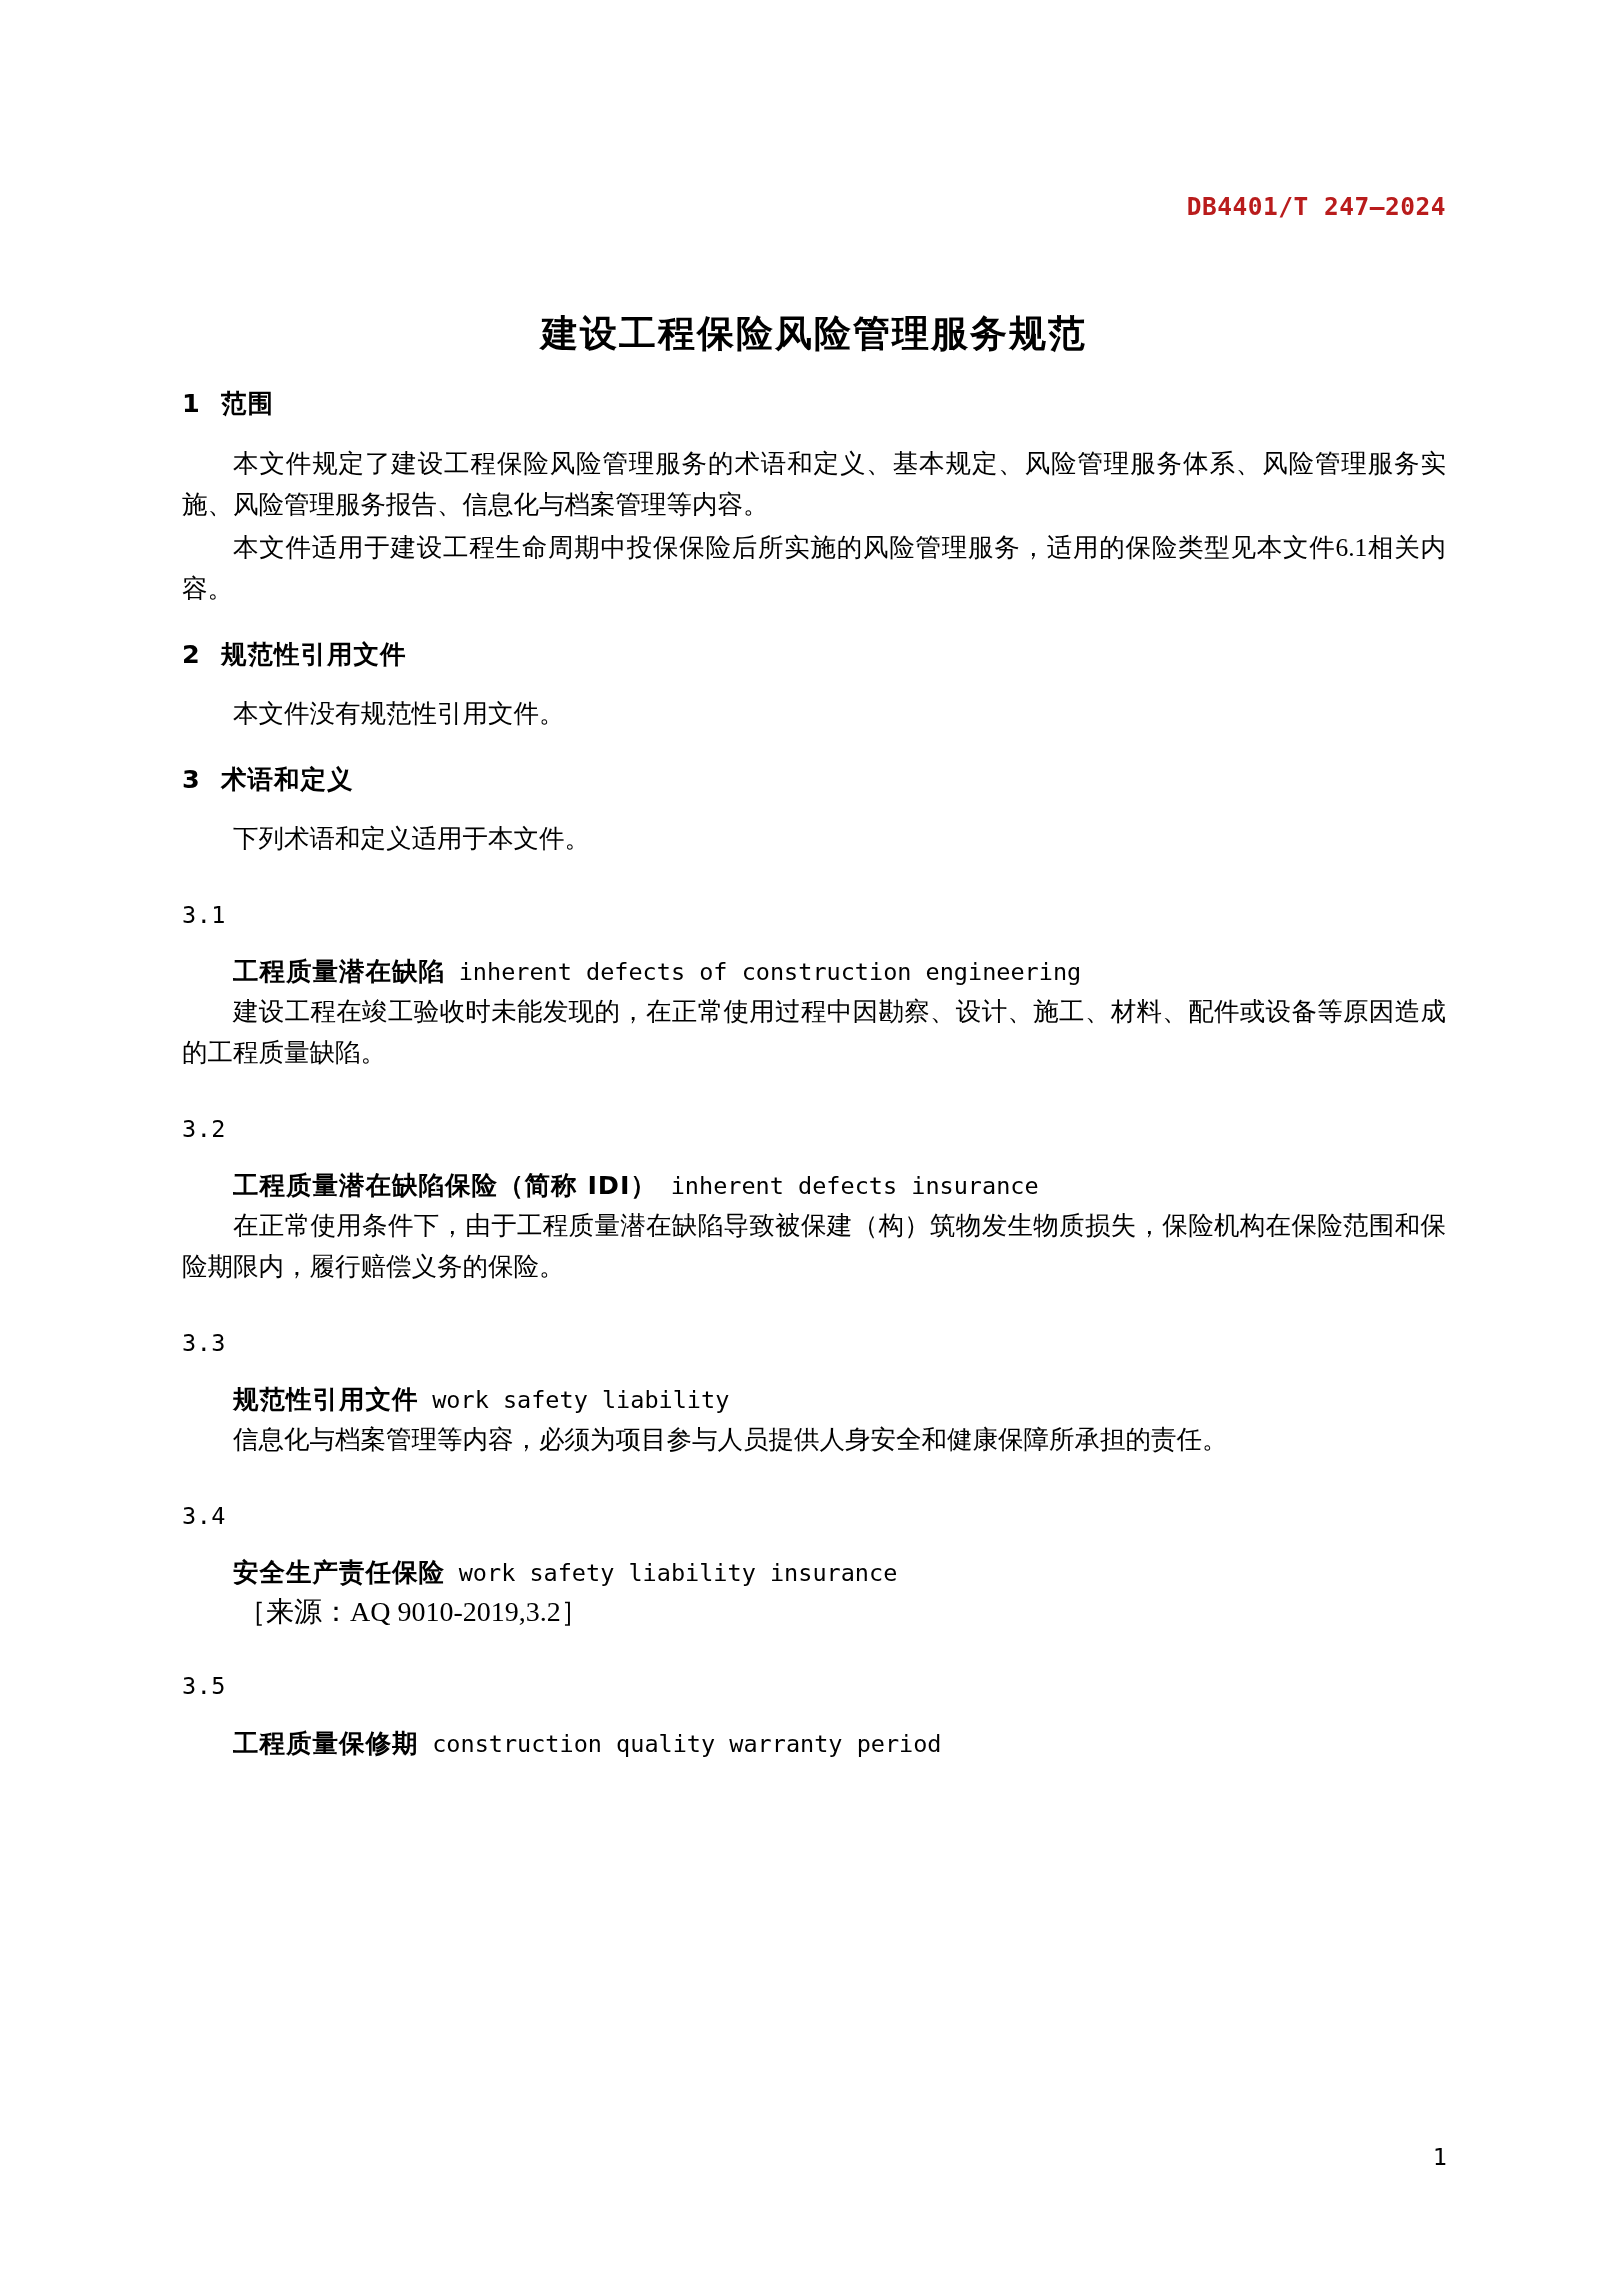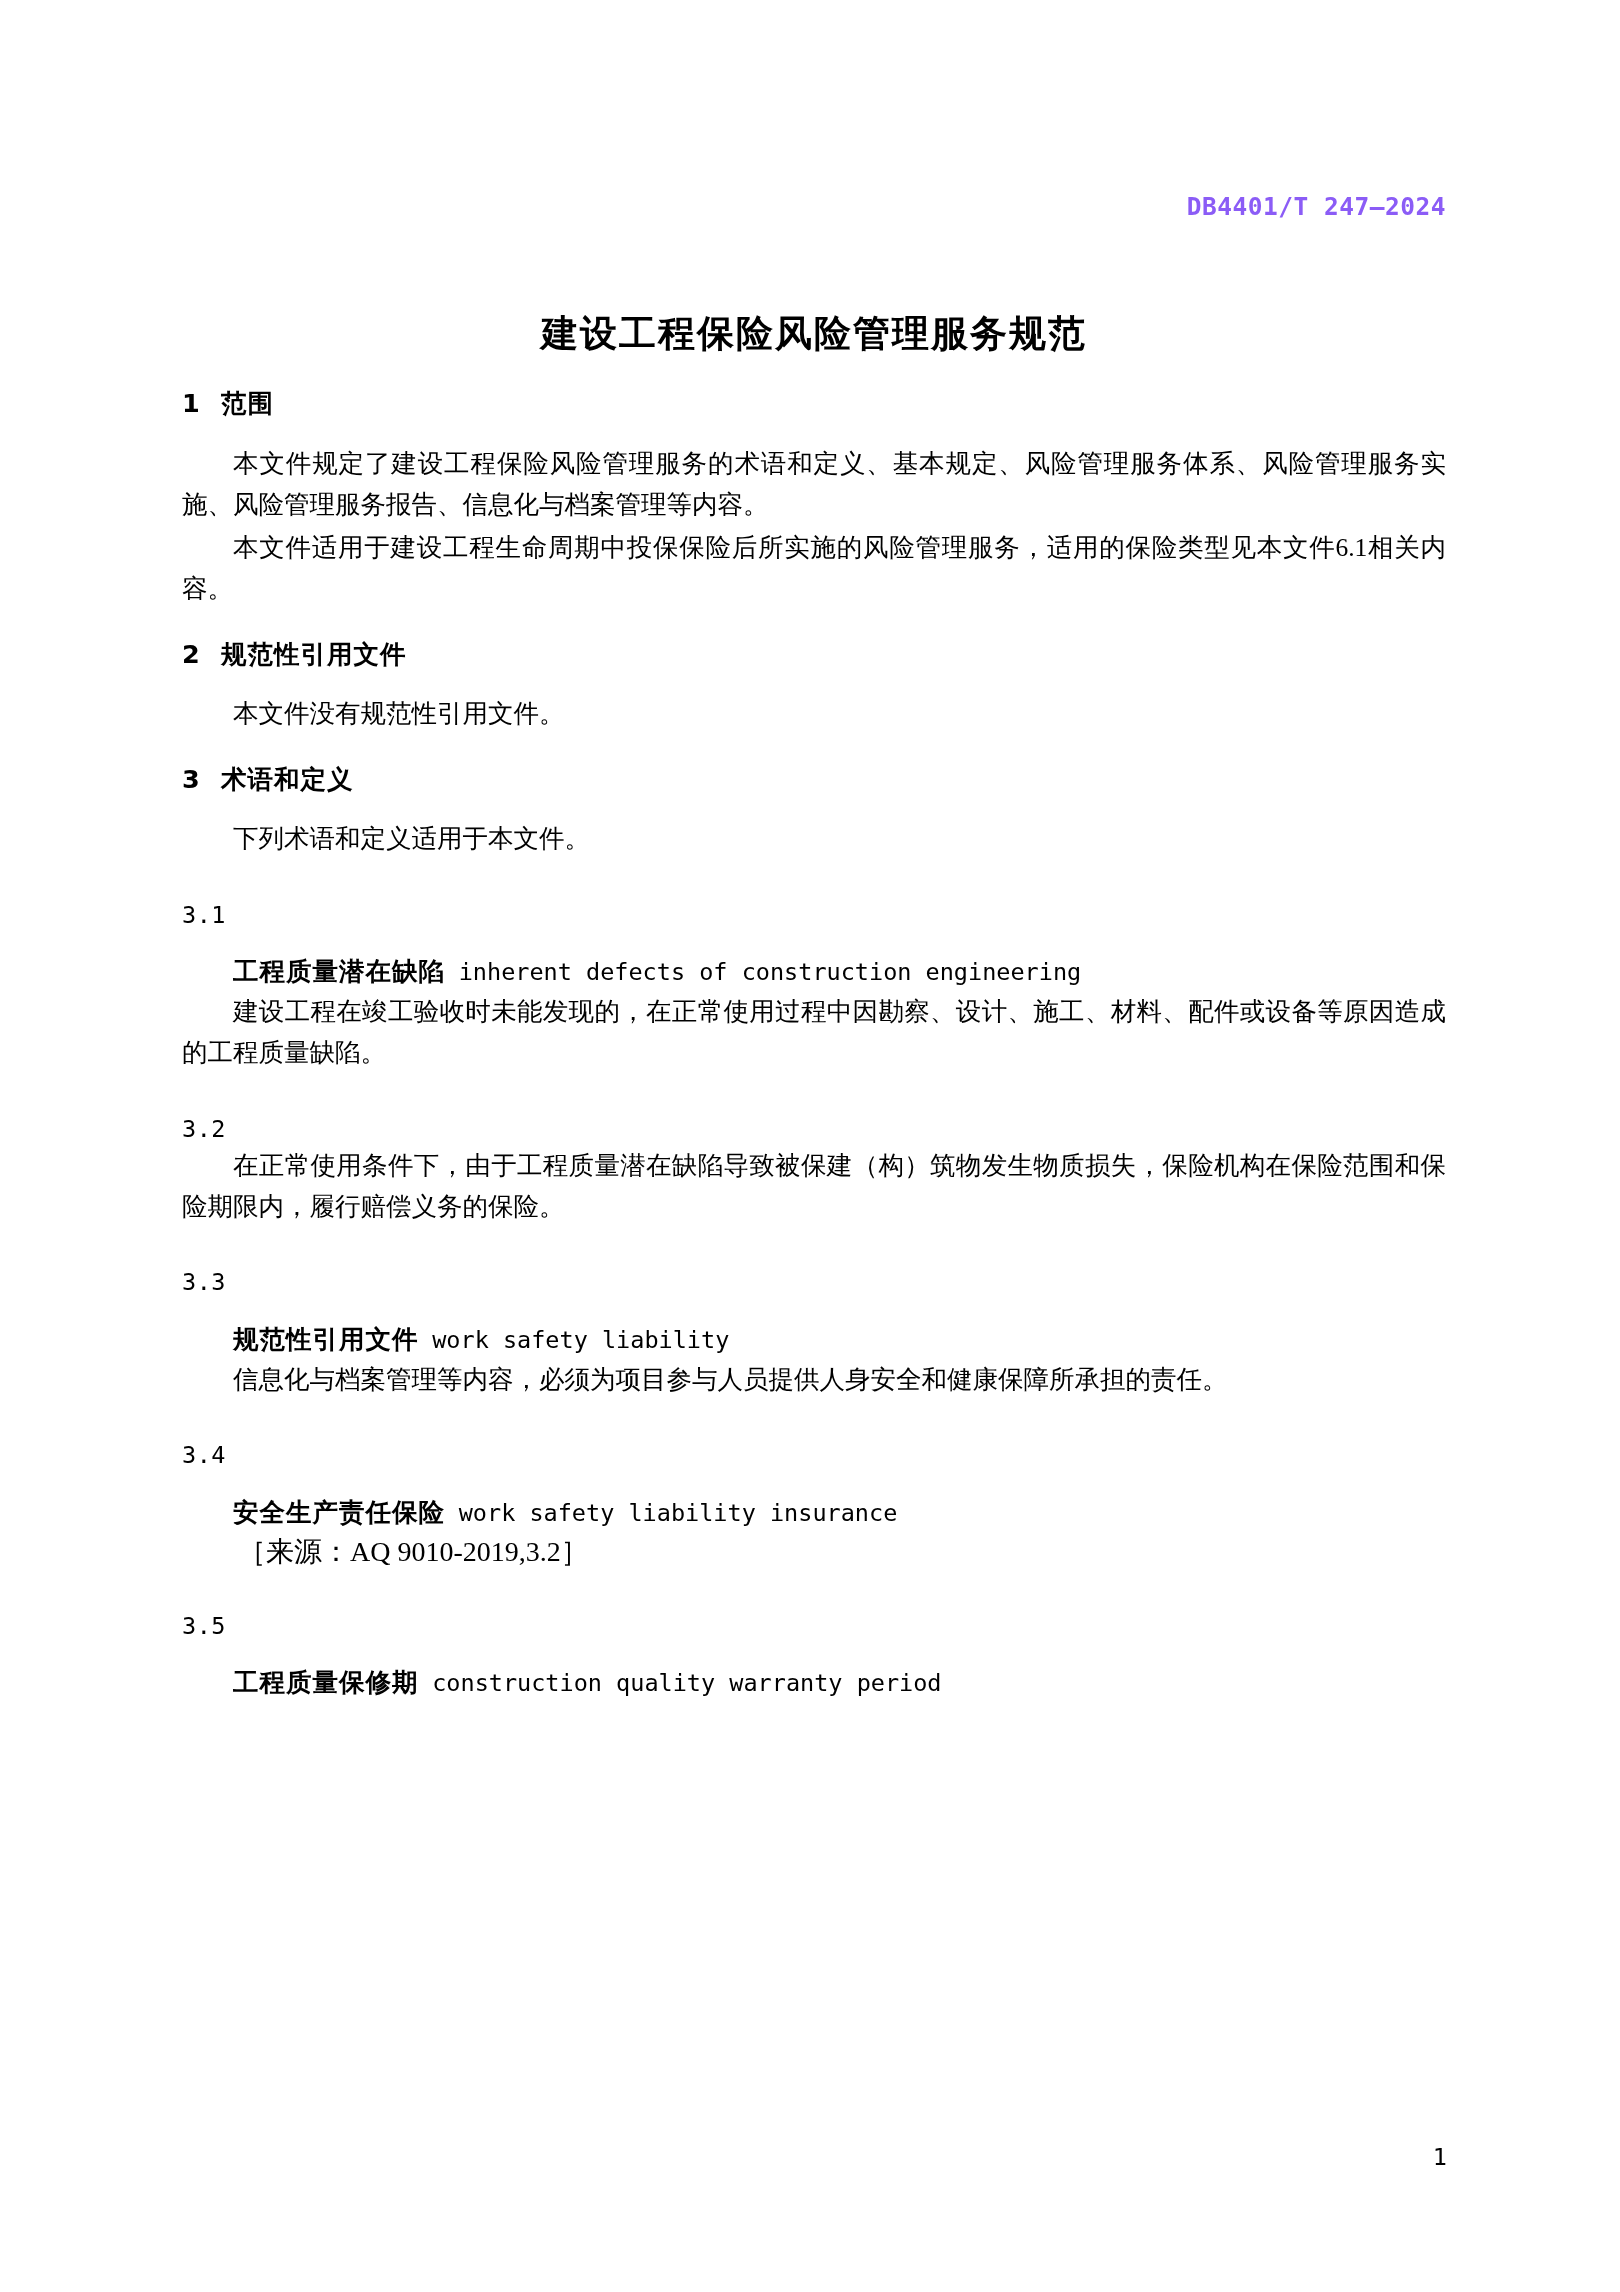--- a/index.html
+++ b/index.html
@@ -27,21 +27,21 @@
     top: 0;
     width: 1264px;
   }
   .header-std {
     text-align: right;
     font-family: "DejaVu Sans Mono", monospace;
     font-size: 24.5px;
     font-weight: bold;
     letter-spacing: 0.5px;
     padding-top: 192px;
-    color: #8b5cf6;
+    color: #b91c1c;
   }
   .doc-title {
     text-align: center;
     font-family: Liberation Serif, serif;
     font-weight: bold;
     font-size: 37px;
     letter-spacing: 2px;
     margin-top: 88px;
   }
   .clause-head {
@@ -128,20 +128,23 @@
     </div>
     <div class="para">下列术语和定义适用于本文件。</div>
 
     <div class="subnum">3.1</div>
     <div class="term">
       <span class="cn">工程质量潜在缺陷</span><span class="en">inherent defects of construction engineering</span>
     </div>
     <div class="para tight">建设工程在竣工验收时未能发现的，在正常使用过程中因勘察、设计、施工、材料、配件或设备等原因造成的工程质量缺陷。</div>
 
     <div class="subnum">3.2</div>
+    <div class="term">
+      <span class="cn">工程质量潜在缺陷保险（简称 IDI）</span><span class="en">inherent defects insurance</span>
+    </div>
     <div class="para tight">在正常使用条件下，由于工程质量潜在缺陷导致被保建（构）筑物发生物质损失，保险机构在保险范围和保险期限内，履行赔偿义务的保险。</div>
 
     <div class="subnum">3.3</div>
     <div class="term">
       <span class="cn">规范性引用文件</span><span class="en">work safety liability</span>
     </div>
     <div class="para tight">信息化与档案管理等内容，必须为项目参与人员提供人身安全和健康保障所承担的责任。</div>
 
     <div class="subnum">3.4</div>
     <div class="term">

